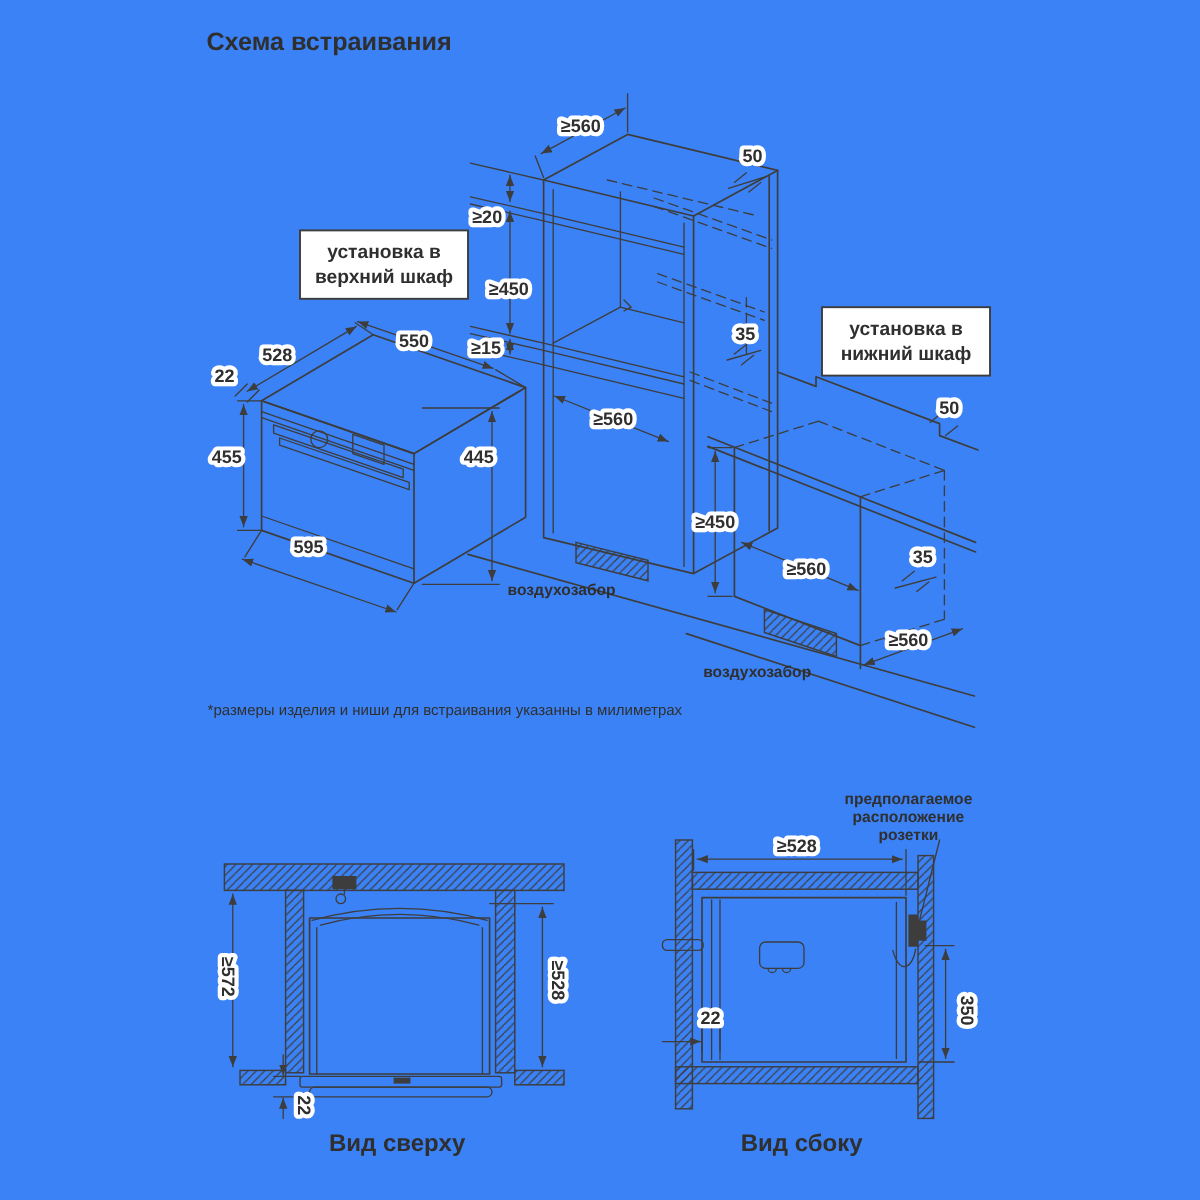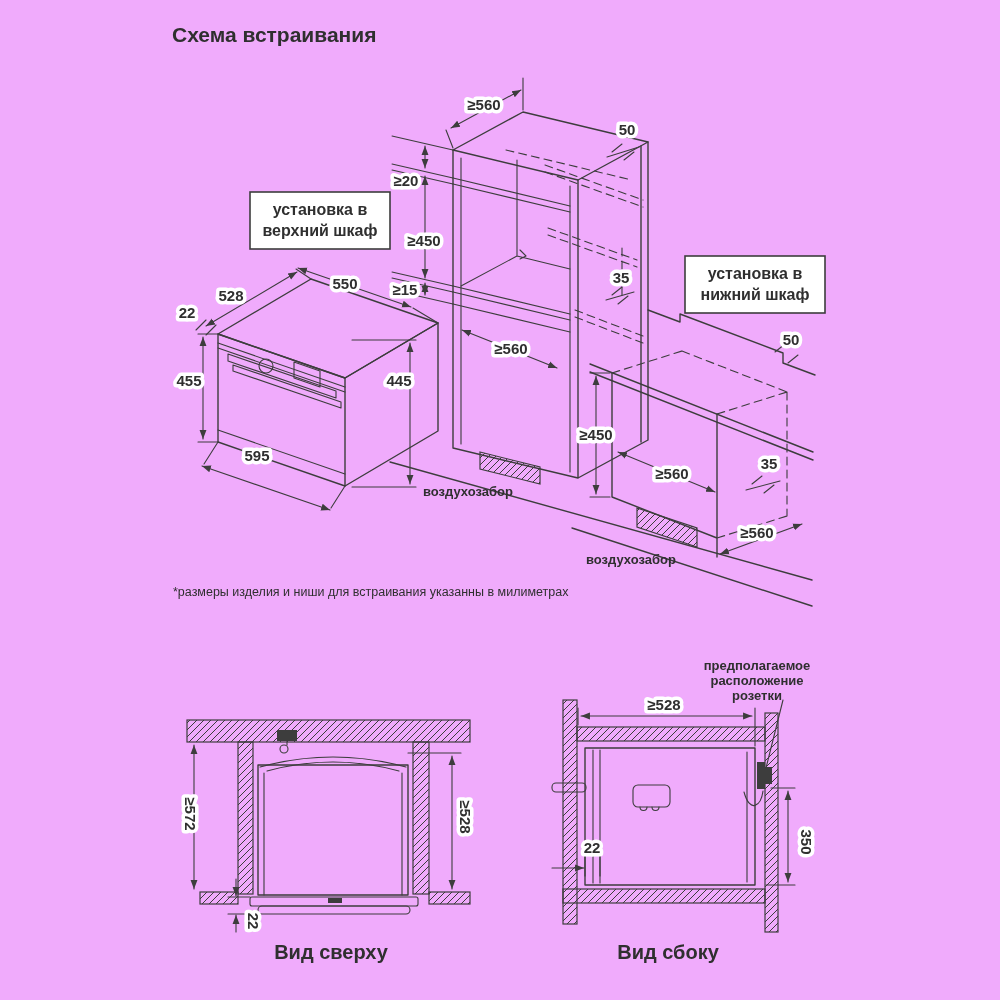--- a/index.html
+++ b/index.html
@@ -1,16 +1,16 @@
 <!DOCTYPE html>
 <html><head>
 <meta charset="utf-8">
 <style>
   html,body { margin:0; padding:0; background:#ffffff; }
-  .page { width:1000px; height:1000px; background:#f0abfc; position:relative; overflow:hidden; }
+  .page { width:1000px; height:1000px; background:#3b82f6; position:relative; overflow:hidden; }
   svg { display:block; }
   .ln   { stroke:#3d3d3d; stroke-width:1.4; fill:none; stroke-linecap:round; stroke-linejoin:round; }
   .thin { stroke-width:1.1; }
   .dash { stroke-dasharray:8 5; }
   .dimB { marker-start:url(#arr); marker-end:url(#arr); }
   .dimE { marker-end:url(#arr); }
   .hatch { fill:url(#hatchp); stroke:#3d3d3d; stroke-width:1.2; }
   .fillDark { fill:#3d3d3d; stroke:none; }
   text { font-family:"Liberation Sans", sans-serif; fill:#2f2f2f; }
   .t15 { font-size:15px; font-weight:bold; text-anchor:middle; }

